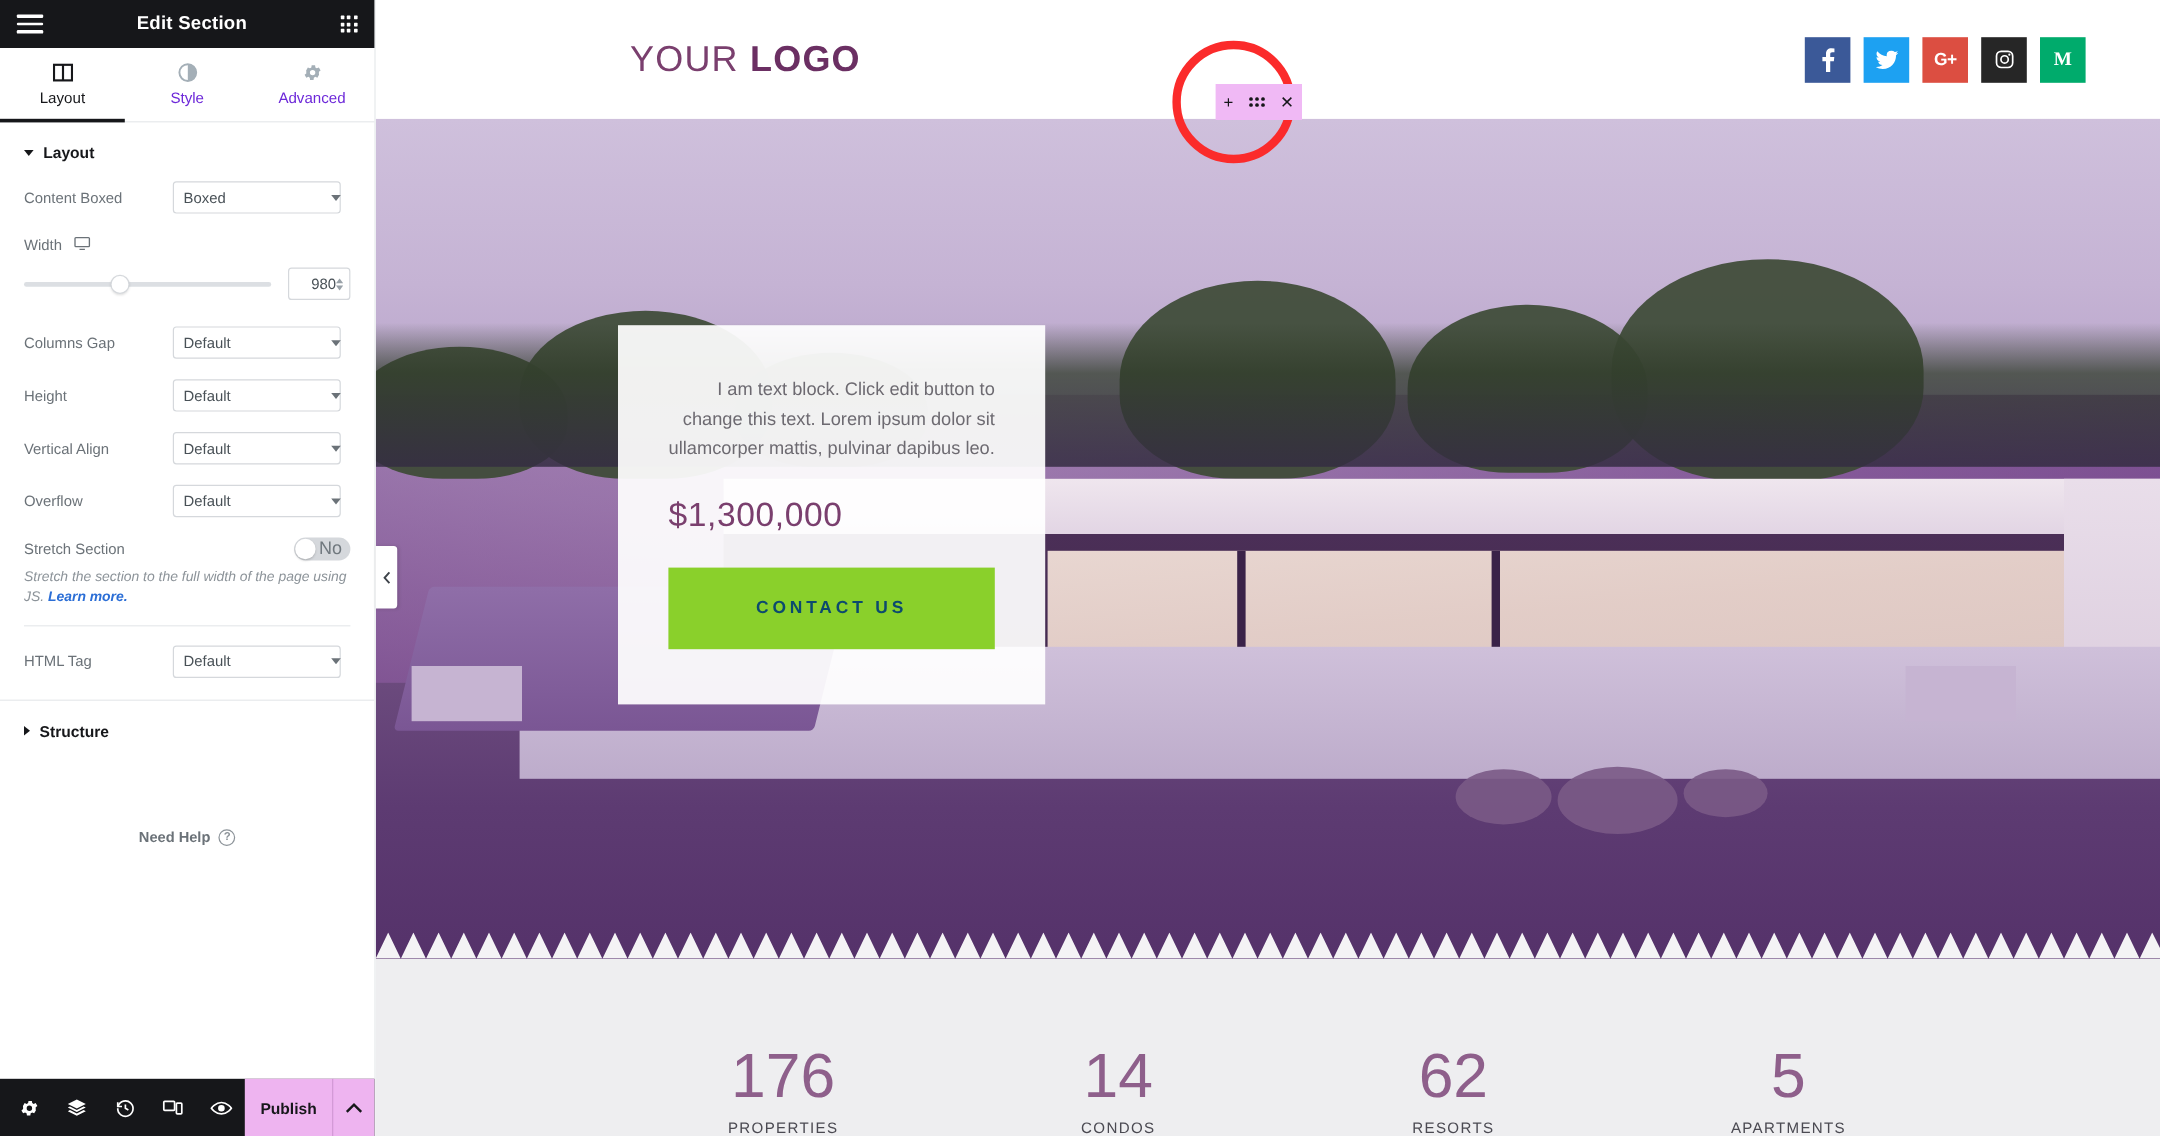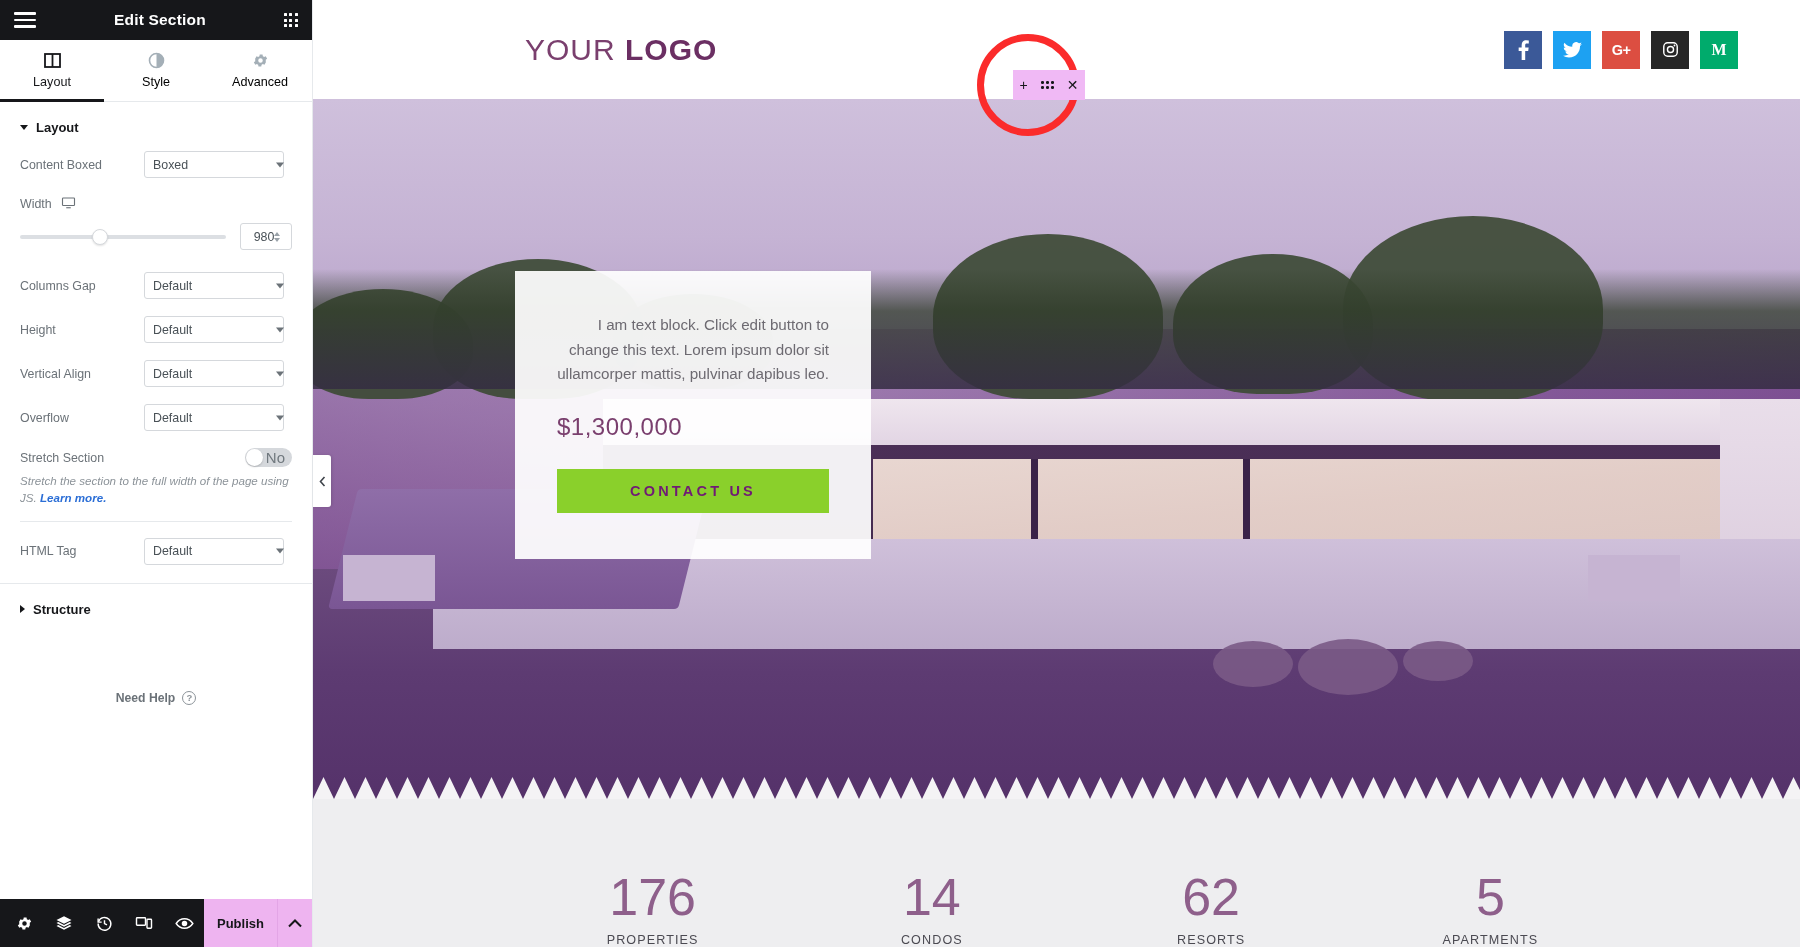--- a/index.html
+++ b/index.html
@@ -26,21 +26,21 @@
   }
   .panel-title { font-size: 15.5px; font-weight: bold; letter-spacing: .2px; }
   .hamburger { width: 22px; display: flex; flex-direction: column; gap: 4px; cursor: pointer; }
   .hamburger i { display: block; height: 2.6px; background: #fff; border-radius: 1px; }
   .grid-icon { display: grid; grid-template-columns: repeat(3,3px); grid-template-rows: repeat(3,3px); gap: 2.6px; cursor: pointer; }
   .grid-icon i { width: 3px; height: 3px; background: #fff; border-radius: .5px; display: block; }
 
   .tabs { display: flex; height: 62px; border-bottom: 1px solid #e6e9ec; flex: 0 0 62px; }
   .tab {
     flex: 1; display: flex; flex-direction: column; align-items: center; justify-content: center;
-    gap: 6px; cursor: pointer; color: #000000; font-size: 12.6px; position: relative;
+    gap: 6px; cursor: pointer; color: #6d28d9; font-size: 12.6px; position: relative;
   }
   .tab.active { color: #16171a; }
   .tab.active::after {
     content: ""; position: absolute; bottom: -1px; left: 0; right: 0;
     height: 3px; background: #16171a;
   }
   .tab svg { display: block; }
 
   .panel-body { flex: 1 1 auto; overflow: hidden; position: relative; }
   .section-block { padding: 18px 20px 12px; }
@@ -67,21 +67,21 @@
   }
   .slider-row { display: flex; align-items: center; gap: 14px; margin-bottom: 22px; }
   .slider-track { position: relative; flex: 1; height: 4px; background: #dcdfe3; border-radius: 2px; cursor: pointer; }
   .slider-knob {
     position: absolute; left: 39%; top: 50%; transform: translate(-50%,-50%);
     width: 16px; height: 16px; border-radius: 50%; background: #fff;
     border: 1.5px solid #d5d8dc; box-shadow: 0 1px 2px rgba(0,0,0,.12);
   }
   .num-input {
     width: 52px; height: 27px; border: 1px solid #d5d8dc; border-radius: 3px;
-    display: flex; align-items: center; justify-content: center;
+    display: flex; align-items: center; justify-content: flex-end;
     padding: 0 5px 0 7px; font-size: 12.4px; color: #495157; background: #fff;
   }
   .spinner { display: flex; flex-direction: column; gap: 2px; }
   .spin-up { width:0;height:0;border-left:3px solid transparent;border-right:3px solid transparent;border-bottom:4px solid #9aa2a9; }
   .spin-dn { width:0;height:0;border-left:3px solid transparent;border-right:3px solid transparent;border-top:4px solid #9aa2a9; }
 
   .switch { width: 47px; height: 19px; border-radius: 10px; background: #d5d8dc; position: relative; cursor: pointer; display:flex; align-items:center; }
   .switch .ball { width: 17px; height: 17px; border-radius: 50%; background: #fff; position: absolute; left: 1px; box-shadow: 0 1px 2px rgba(0,0,0,.18); }
   .switch .lbl { position: absolute; right: 7px; font-size: 15px; color: #70787e; }
 
@@ -170,23 +170,23 @@
 
   .hero-card {
     position: absolute; left: 202px; top: 172px; width: 356px; background: rgba(255,255,255,.93);
     padding: 42px 42px 46px; z-index: 6;
   }
   .hero-h1 {
     font-size: 31px; line-height: 1.26; font-weight: bold; color: #2a0d2c; letter-spacing: -.3px;
     margin-bottom: 24px;
   }
   .hero-p { font-size: 15.2px; line-height: 1.62; color: #6d6a71; margin-bottom: 26px; text-align: right; }
-  .hero-price { font-size: 24px; color: #7a3f6e; font-weight: 500; letter-spacing: .5px; margin-bottom: 28px; }
+  .hero-price { font-size: 28px; color: #7a3f6e; font-weight: 500; letter-spacing: .5px; margin-bottom: 28px; }
   .hero-cta {
-    display: block; width: 100%; height: 44px; background: #8ad02b; color: #701a75;
+    display: block; width: 100%; height: 68px; background: #8ad02b; color: #0c4a6e;
     border: none; font-size: 14.5px; font-weight: bold; letter-spacing: 3.2px;
     font-family: "Liberation Sans", sans-serif; cursor: pointer;
   }
 
   .zigzag { position: absolute; left: 0; right: 0; bottom: 0; height: 22px; z-index: 7; }
 
   .stats {
     height: 148px; background: #eeeef0; display: flex; align-items: flex-end;
     padding: 0 170px 0 200px;
   }

